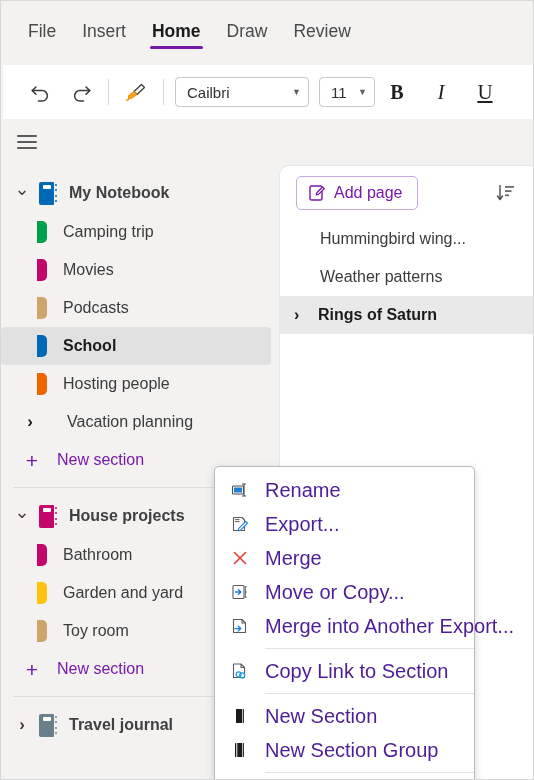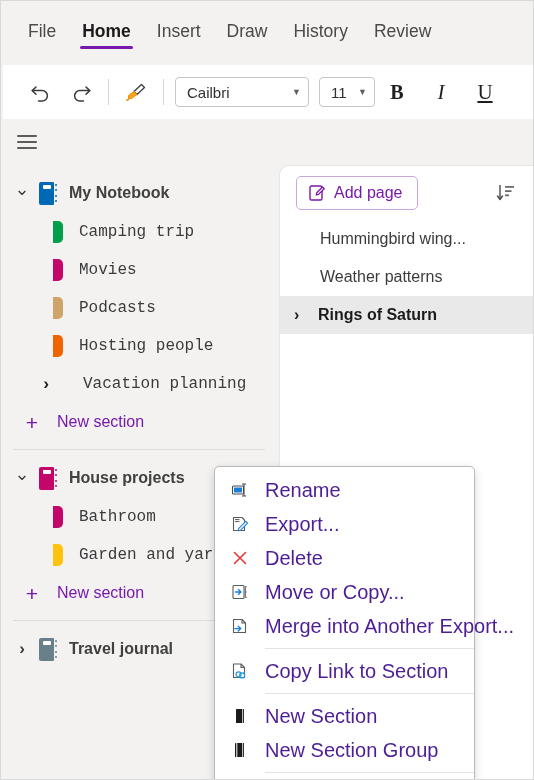--- a/index.html
+++ b/index.html
@@ -160,25 +160,24 @@
     margin-left: 12px;
     font-size: 16px;
     font-weight: bold;
     color: #404040;
     white-space: nowrap;
   }
 
   .sec-row {
     display: flex; align-items: center;
     height: 38px;
-    padding-left: 20px;
+    padding-left: 4px;
     margin: 0 8px 0 0;
     border-radius: 4px;
     cursor: default;
-    font-family: Liberation Mono, monospace;
   }
   .sec-row.selected { background: #e1e1e1; }
   .sec-row .spacer { width: 22px; flex: 0 0 22px; }
   .sec-tab {
     width: 10px; height: 22px;
     border-radius: 0 5px 5px 0;
     margin-left: 10px;
     flex: 0 0 10px;
   }
   .sec-name {
@@ -308,24 +307,23 @@
     margin: 5px 0 5px 50px;
   }
 </style>
 </head>
 <body>
 
 <div id="app">
 
   <div class="ribbon-tabs" id="ribbon-tabs">
       <div class="rtab">File</div>
+      <div class="rtab">Insert</div>
       <div class="rtab active">Home</div>
-      <div class="rtab">Insert</div>
       <div class="rtab">Draw</div>
-      <div class="rtab">History</div>
       <div class="rtab">Review</div>
     </div>
 
   <div class="ribbon-bar">
     <div class="tb-btn">
       <svg width="24" height="24" viewBox="0 0 24 24">
         <path d="M7 7 L3.2 10.6 L7 14.3" fill="none" stroke="#3b3b3b" stroke-width="1.5" stroke-linecap="round" stroke-linejoin="round"></path>
         <path d="M3.4 10.6 H13.2 a5.2 5.2 0 0 1 0 10.4 H9.5" fill="none" stroke="#3b3b3b" stroke-width="1.5" stroke-linecap="round"></path>
       </svg>
     </div>
@@ -389,20 +387,25 @@
           <div class="sec-row">
             <div class="spacer"></div>
             <div class="sec-tab" style="background: rgb(196, 5, 106);"></div>
             <span class="sec-name">Movies</span>
           </div>
           <div class="sec-row">
             <div class="spacer"></div>
             <div class="sec-tab" style="background: rgb(207, 164, 106);"></div>
             <span class="sec-name">Podcasts</span>
           </div>
+          <div class="sec-row selected">
+            <div class="spacer"></div>
+            <div class="sec-tab" style="background: rgb(0, 105, 181);"></div>
+            <span class="sec-name">School</span>
+          </div>
           <div class="sec-row">
             <div class="spacer"></div>
             <div class="sec-tab" style="background: rgb(240, 100, 0);"></div>
             <span class="sec-name">Hosting people</span>
           </div>
           <div class="sec-row grouprow">
             <div class="twisty" style="font-weight: bold; font-size: 17px; margin-left: 14px;">›</div>
             <span class="sec-name">Vacation planning</span>
           </div>
           <div class="new-section">
@@ -429,20 +432,25 @@
           <div class="sec-row">
             <div class="spacer"></div>
             <div class="sec-tab" style="background: rgb(196, 5, 106);"></div>
             <span class="sec-name">Bathroom</span>
           </div>
           <div class="sec-row">
             <div class="spacer"></div>
             <div class="sec-tab" style="background: rgb(255, 194, 14);"></div>
             <span class="sec-name">Garden and yard</span>
           </div>
+          <div class="sec-row">
+            <div class="spacer"></div>
+            <div class="sec-tab" style="background: rgb(207, 164, 106);"></div>
+            <span class="sec-name">Toy room</span>
+          </div>
           <div class="new-section">
             <div class="plus">+</div>
             <span class="ns-label">New section</span>
           </div>
         </div>
         <div class="nav-divider"></div>
         <div class="nb-group">
           <div class="nb-header">
             <div class="twisty" style="font-size: 17px; font-weight: bold;">›</div>
             <div class="nb-icon">
@@ -513,21 +521,21 @@
             </svg>
           </div>
           <span class="mi-label">Export...</span>
         </div>
         <div class="mi">
           <div class="mi-icon">
             <svg width="20" height="20" viewBox="0 0 20 20">
               <path d="M4.5 4.5 L15.5 15.5 M15.5 4.5 L4.5 15.5" stroke="#e23b36" stroke-width="1.6" stroke-linecap="round"></path>
             </svg>
           </div>
-          <span class="mi-label">Delete</span>
+          <span class="mi-label">Merge</span>
         </div>
         <div class="mi">
           <div class="mi-icon">
             <svg width="20" height="20" viewBox="0 0 20 20">
               <rect x="3" y="3.5" width="11" height="13" rx="1" fill="none" stroke="#5b5b5b" stroke-width="1.1"></rect>
               <path d="M15.3 4.6 V15.4 M15.3 4.6 h1.4 M15.3 10 h1.4 M15.3 15.4 h1.4" stroke="#5b5b5b" stroke-width="1"></path>
               <path d="M5.4 10 H10.6 M8.4 7.6 L11 10 L8.4 12.4" fill="none" stroke="#1a7fd4" stroke-width="1.3" stroke-linecap="round" stroke-linejoin="round"></path>
             </svg>
           </div>
           <span class="mi-label">Move or Copy...</span>

